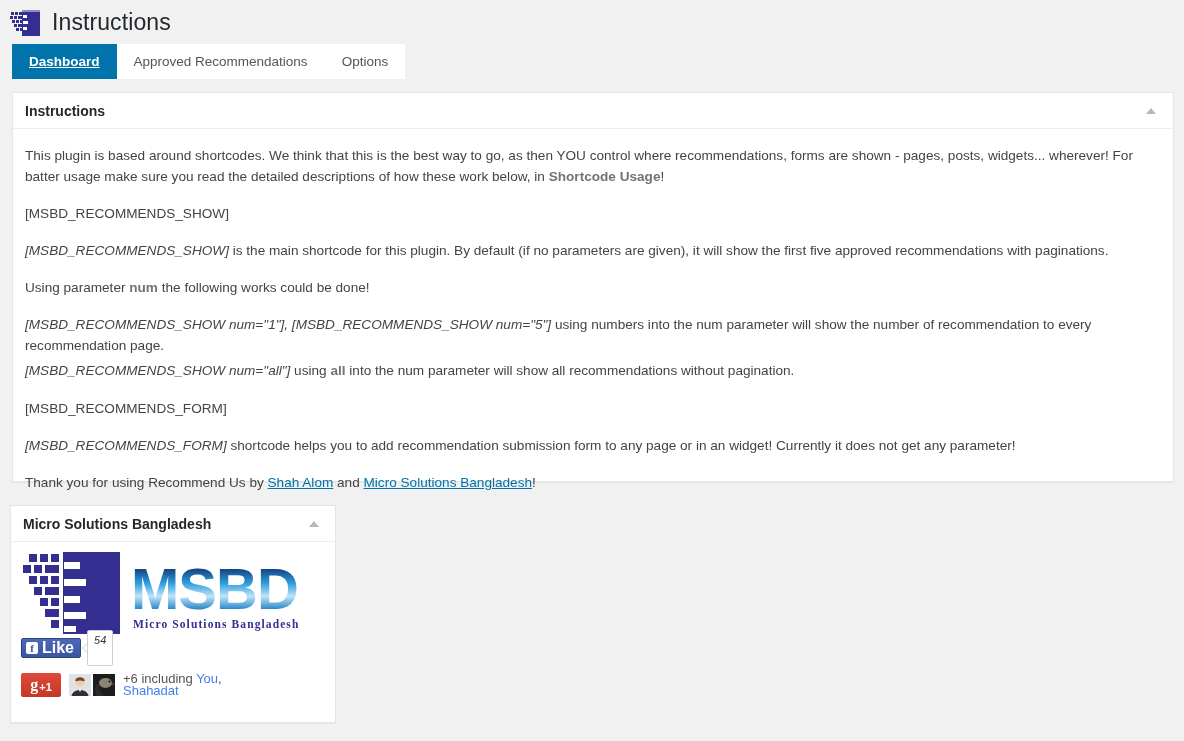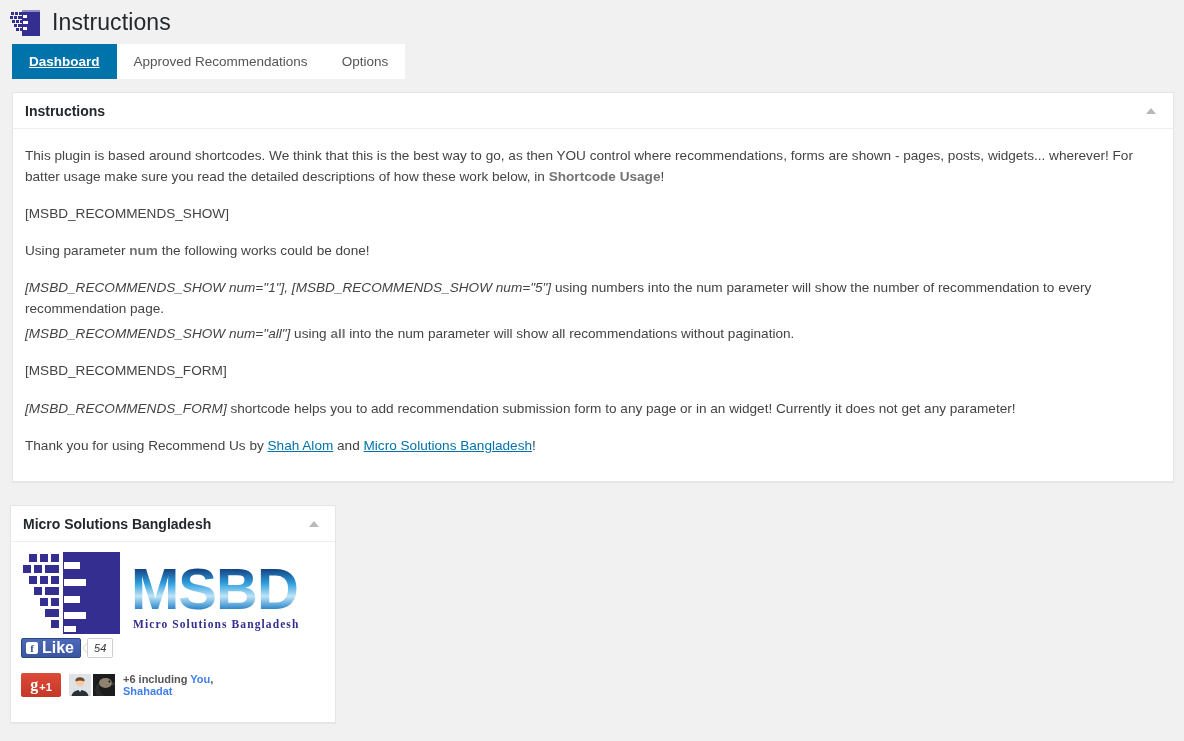--- a/index.html
+++ b/index.html
@@ -205,21 +205,21 @@
     display: flex;
     align-items: center;
   }
   .fb-count {
     border: 1px solid #cfcfcf;
     background: #fff;
     border-radius: 2px;
     font-size: 11px;
     color: #333;
     padding: 0 6px;
-    height: 20px;
+    height: 36px;
     line-height: 18px;
     box-sizing: border-box;
     cursor: pointer;
     font-style: italic;
   }
   .fb-caret {
     position: absolute;
     left: -5px;
     top: 5px;
     width: 0; height: 0;
@@ -277,25 +277,24 @@
   }
   .gp-avatar {
     width: 22px;
     height: 22px;
     overflow: hidden;
     flex: 0 0 auto;
   }
   .gp-avatar svg { display: block; }
   .gp-text {
     margin-left: 8px;
-    font-size: 11px;
+    font-size: 13px;
     line-height: 12px;
     color: #555;
     max-width: 100px;
-    font-weight: bold;
   }
   .gp-text a {
     color: #427fed;
     text-decoration: none;
   }
 </style>
 </head>
 <body>
 
 <div id="page">
@@ -344,20 +343,21 @@
           <polygon points="6,1 11,7 1,7" fill="#b4b9be"></polygon>
         </svg>
       </span>
     </div>
     <div class="postbox-body">
 
       <p class="instr-p"><span>This plugin is based around shortcodes. We think that this is the best way to go, as then YOU control where recommendations, forms are shown - pages, posts, widgets... wherever! For batter usage make sure you read the detailed descriptions of how these work below, in </span><b>Shortcode Usage</b><span>!</span></p>
 
       <p class="code-line">[MSBD_RECOMMENDS_SHOW]</p>
 
+      <p class="instr-p"><i>[MSBD_RECOMMENDS_SHOW]</i><span> is the main shortcode for this plugin. By default (if no parameters are given), it will show the first five approved recommendations with paginations.</span></p>
 
       <p class="instr-p"><span>Using parameter </span><b>num</b><span> the following works could be done!</span></p>
 
       <p class="instr-p tight"><i>[MSBD_RECOMMENDS_SHOW num="1"], [MSBD_RECOMMENDS_SHOW num="5"]</i><span> using numbers into the num parameter will show the number of recommendation to every recommendation page.</span></p>
 
       <p class="instr-p tight2"><i>[MSBD_RECOMMENDS_SHOW num="all"]</i><span> using </span><b>all</b><span> into the num parameter will show all recommendations without pagination.</span></p>
 
       <p class="code-line">[MSBD_RECOMMENDS_FORM]</p>
 
       <p class="instr-p"><i>[MSBD_RECOMMENDS_FORM]</i><span> shortcode helps you to add recommendation submission form to any page or in an widget! Currently it does not get any parameter!</span></p>

